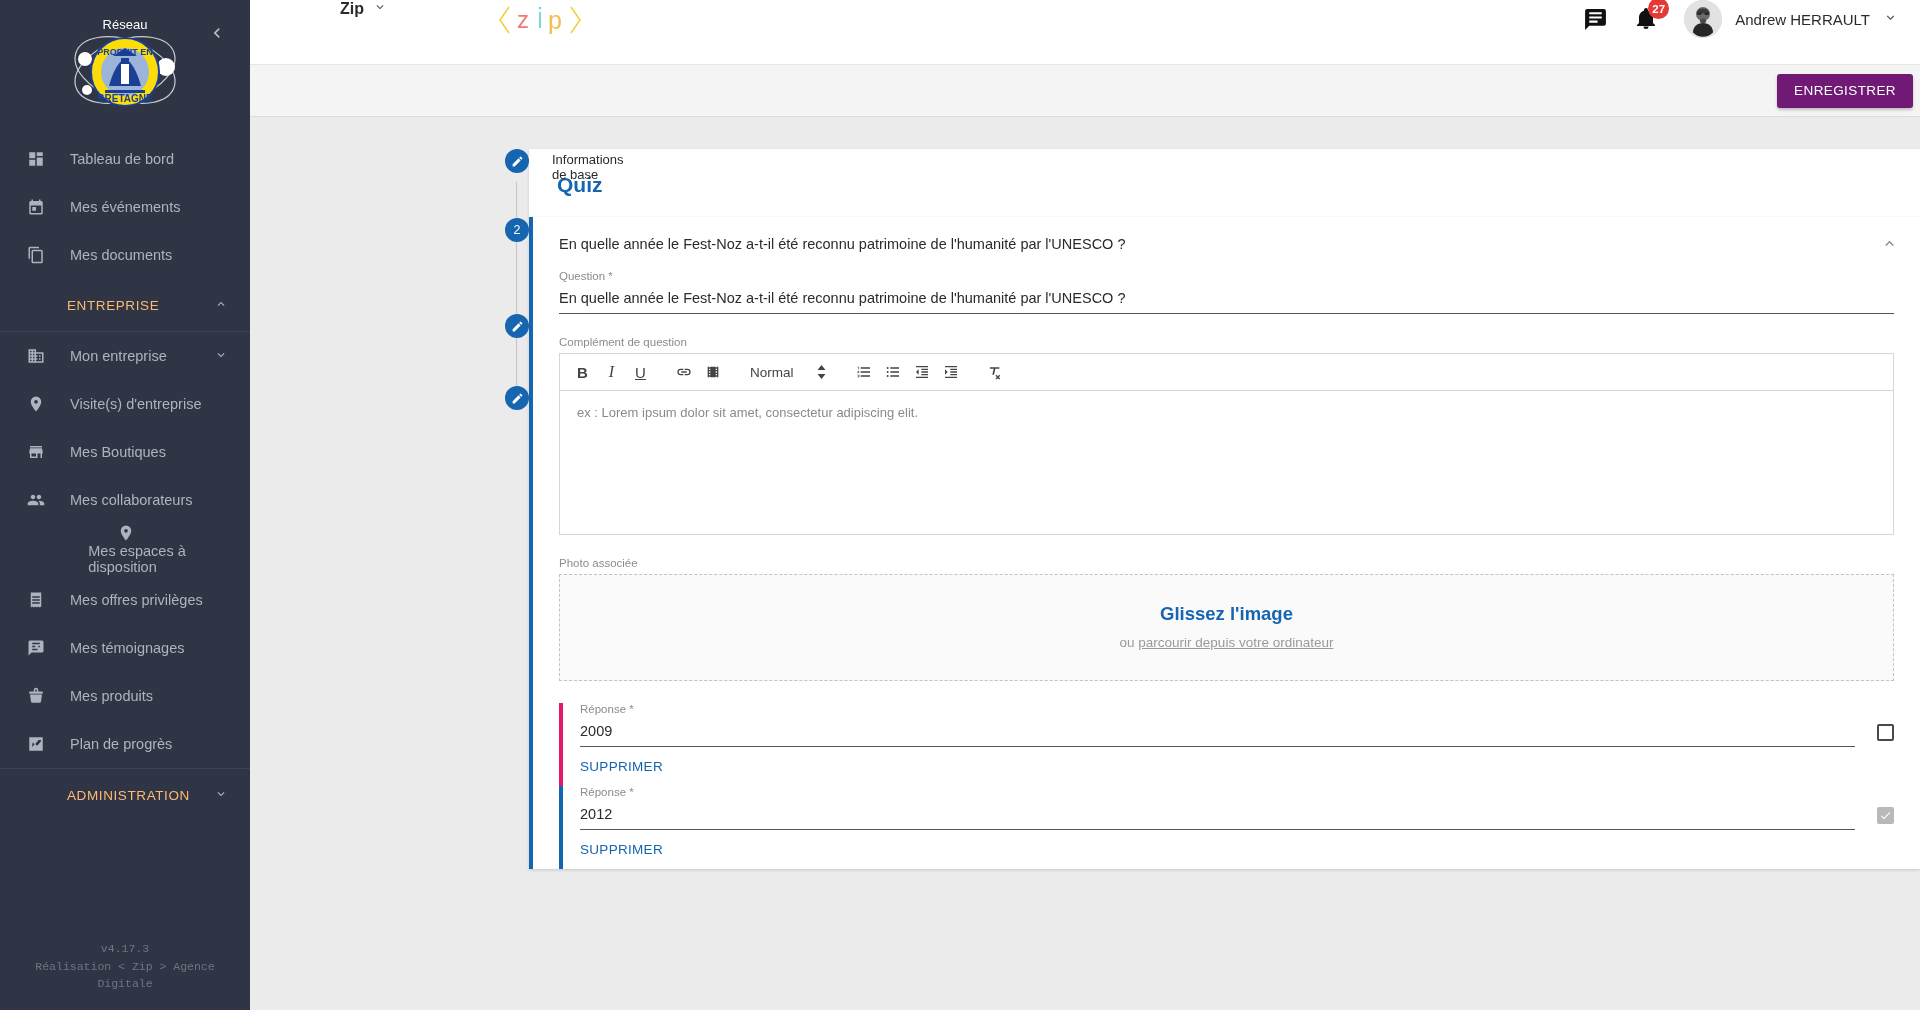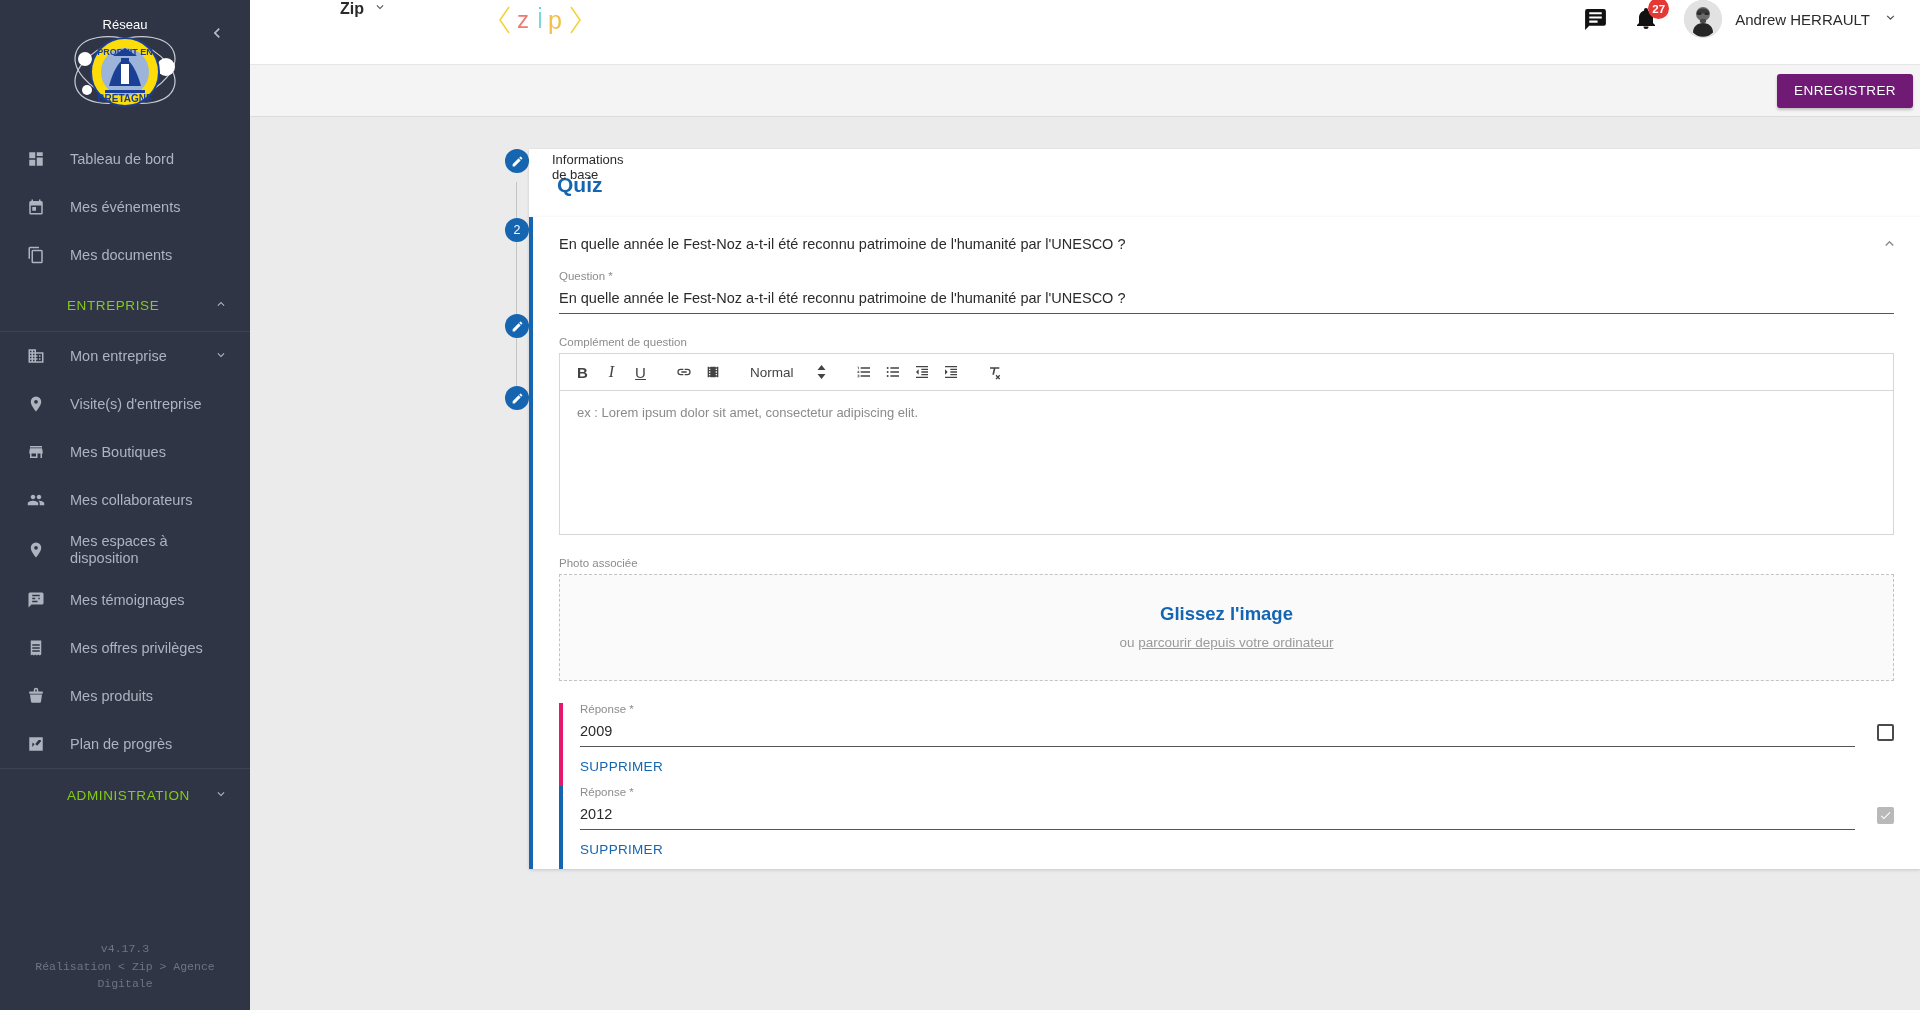--- a/index.html
+++ b/index.html
@@ -30,32 +30,32 @@
     width: 22px; height: 22px; color: #b9bdc7;
     display: flex; align-items: center; justify-content: center;
     cursor: pointer; font-size: 17px; line-height: 1;
   }
   .nav { flex: 1 1 auto; overflow: hidden; }
   .nav-item {
     display: flex; align-items: center;
     height: 48px; padding: 0 0 0 24px;
     color: #aeb3bf; font-size: 14.5px; cursor: pointer;
   }
-  .nav-item.two-line { height: 52px; }
+  .nav-item.two-line { height: 52px; flex-direction: column; }
   .nav-ico {
     width: 24px; min-width: 24px; height: 24px;
     display: flex; align-items: center; justify-content: center;
     margin-right: 22px; color: #aeb3bf;
   }
   .nav-ico svg { width: 18px; height: 18px; fill: #aeb3bf; }
   .nav-label { white-space: pre-line; line-height: 1.15; }
   .nav-section {
     display: flex; align-items: center;
     height: 52px; padding-left: 67px; padding-right: 22px;
-    color: #84cc16; font-size: 13.5px; letter-spacing: .6px;
+    color: #fdba74; font-size: 13.5px; letter-spacing: .6px;
     cursor: pointer;
   }
   .nav-section .chev { margin-left: auto; font-size: 13px; }
   .nav-divider { height: 1px; background: #3d4354; margin: 0; }
   .sidebar-foot {
     padding: 0 10px 18px; text-align: center;
     color: #6e7482; font-size: 11.5px; line-height: 1.5; font-family: Liberation Mono, monospace;
   }
   .chev-ico { width: 14px; height: 14px; }
 
@@ -335,33 +335,33 @@
               <path d="M12 2a7 7 0 00-7 7c0 5.25 7 13 7 13s7-7.75 7-13a7 7 0 00-7-7zm0 9.5A2.5 2.5 0 1112 6.5a2.5 2.5 0 010 5z"></path>
             </svg>
         </span>
         <span class="nav-label">Mes espaces à
 disposition</span>
       </div>
 
       <div class="nav-item">
         <span class="nav-ico">
           <svg viewBox="0 0 24 24">
+              <path d="M19 2H5v20l2-1.5L9 22l2-1.5L13 22l2-1.5L17 22l2-1.5V2zM17 9H7V7h10v2zm0 4H7v-2h10v2zm0 4H7v-2h10v2z"></path>
+            </svg>
+        </span>
+        <span class="nav-label">Mes offres privilèges</span>
+      </div>
+
+      <div class="nav-item">
+        <span class="nav-ico">
+          <svg viewBox="0 0 24 24">
               <path d="M20 2H4a2 2 0 00-2 2v18l4-4h14a2 2 0 002-2V4a2 2 0 00-2-2zM7 9h4v2H7V9zm0 4h7v2H7v-2zm0-8h10v2H7V5zm8 4h2v2h-2V9z"></path>
             </svg>
         </span>
         <span class="nav-label">Mes témoignages</span>
-      </div>
-
-      <div class="nav-item">
-        <span class="nav-ico">
-          <svg viewBox="0 0 24 24">
-              <path d="M19 2H5v20l2-1.5L9 22l2-1.5L13 22l2-1.5L17 22l2-1.5V2zM17 9H7V7h10v2zm0 4H7v-2h10v2zm0 4H7v-2h10v2z"></path>
-            </svg>
-        </span>
-        <span class="nav-label">Mes offres privilèges</span>
       </div>
 
       <div class="nav-item">
         <span class="nav-ico">
           <svg viewBox="0 0 24 24">
               <path d="M15 6V4a3 3 0 00-6 0v2H3v3h18V6h-6zm-4-2a1 1 0 012 0v2h-2V4zM4 10l1.3 9.2A2 2 0 007.3 21h9.4a2 2 0 002-1.8L20 10H4z"></path>
             </svg>
         </span>
         <span class="nav-label">Mes produits</span>
       </div>

